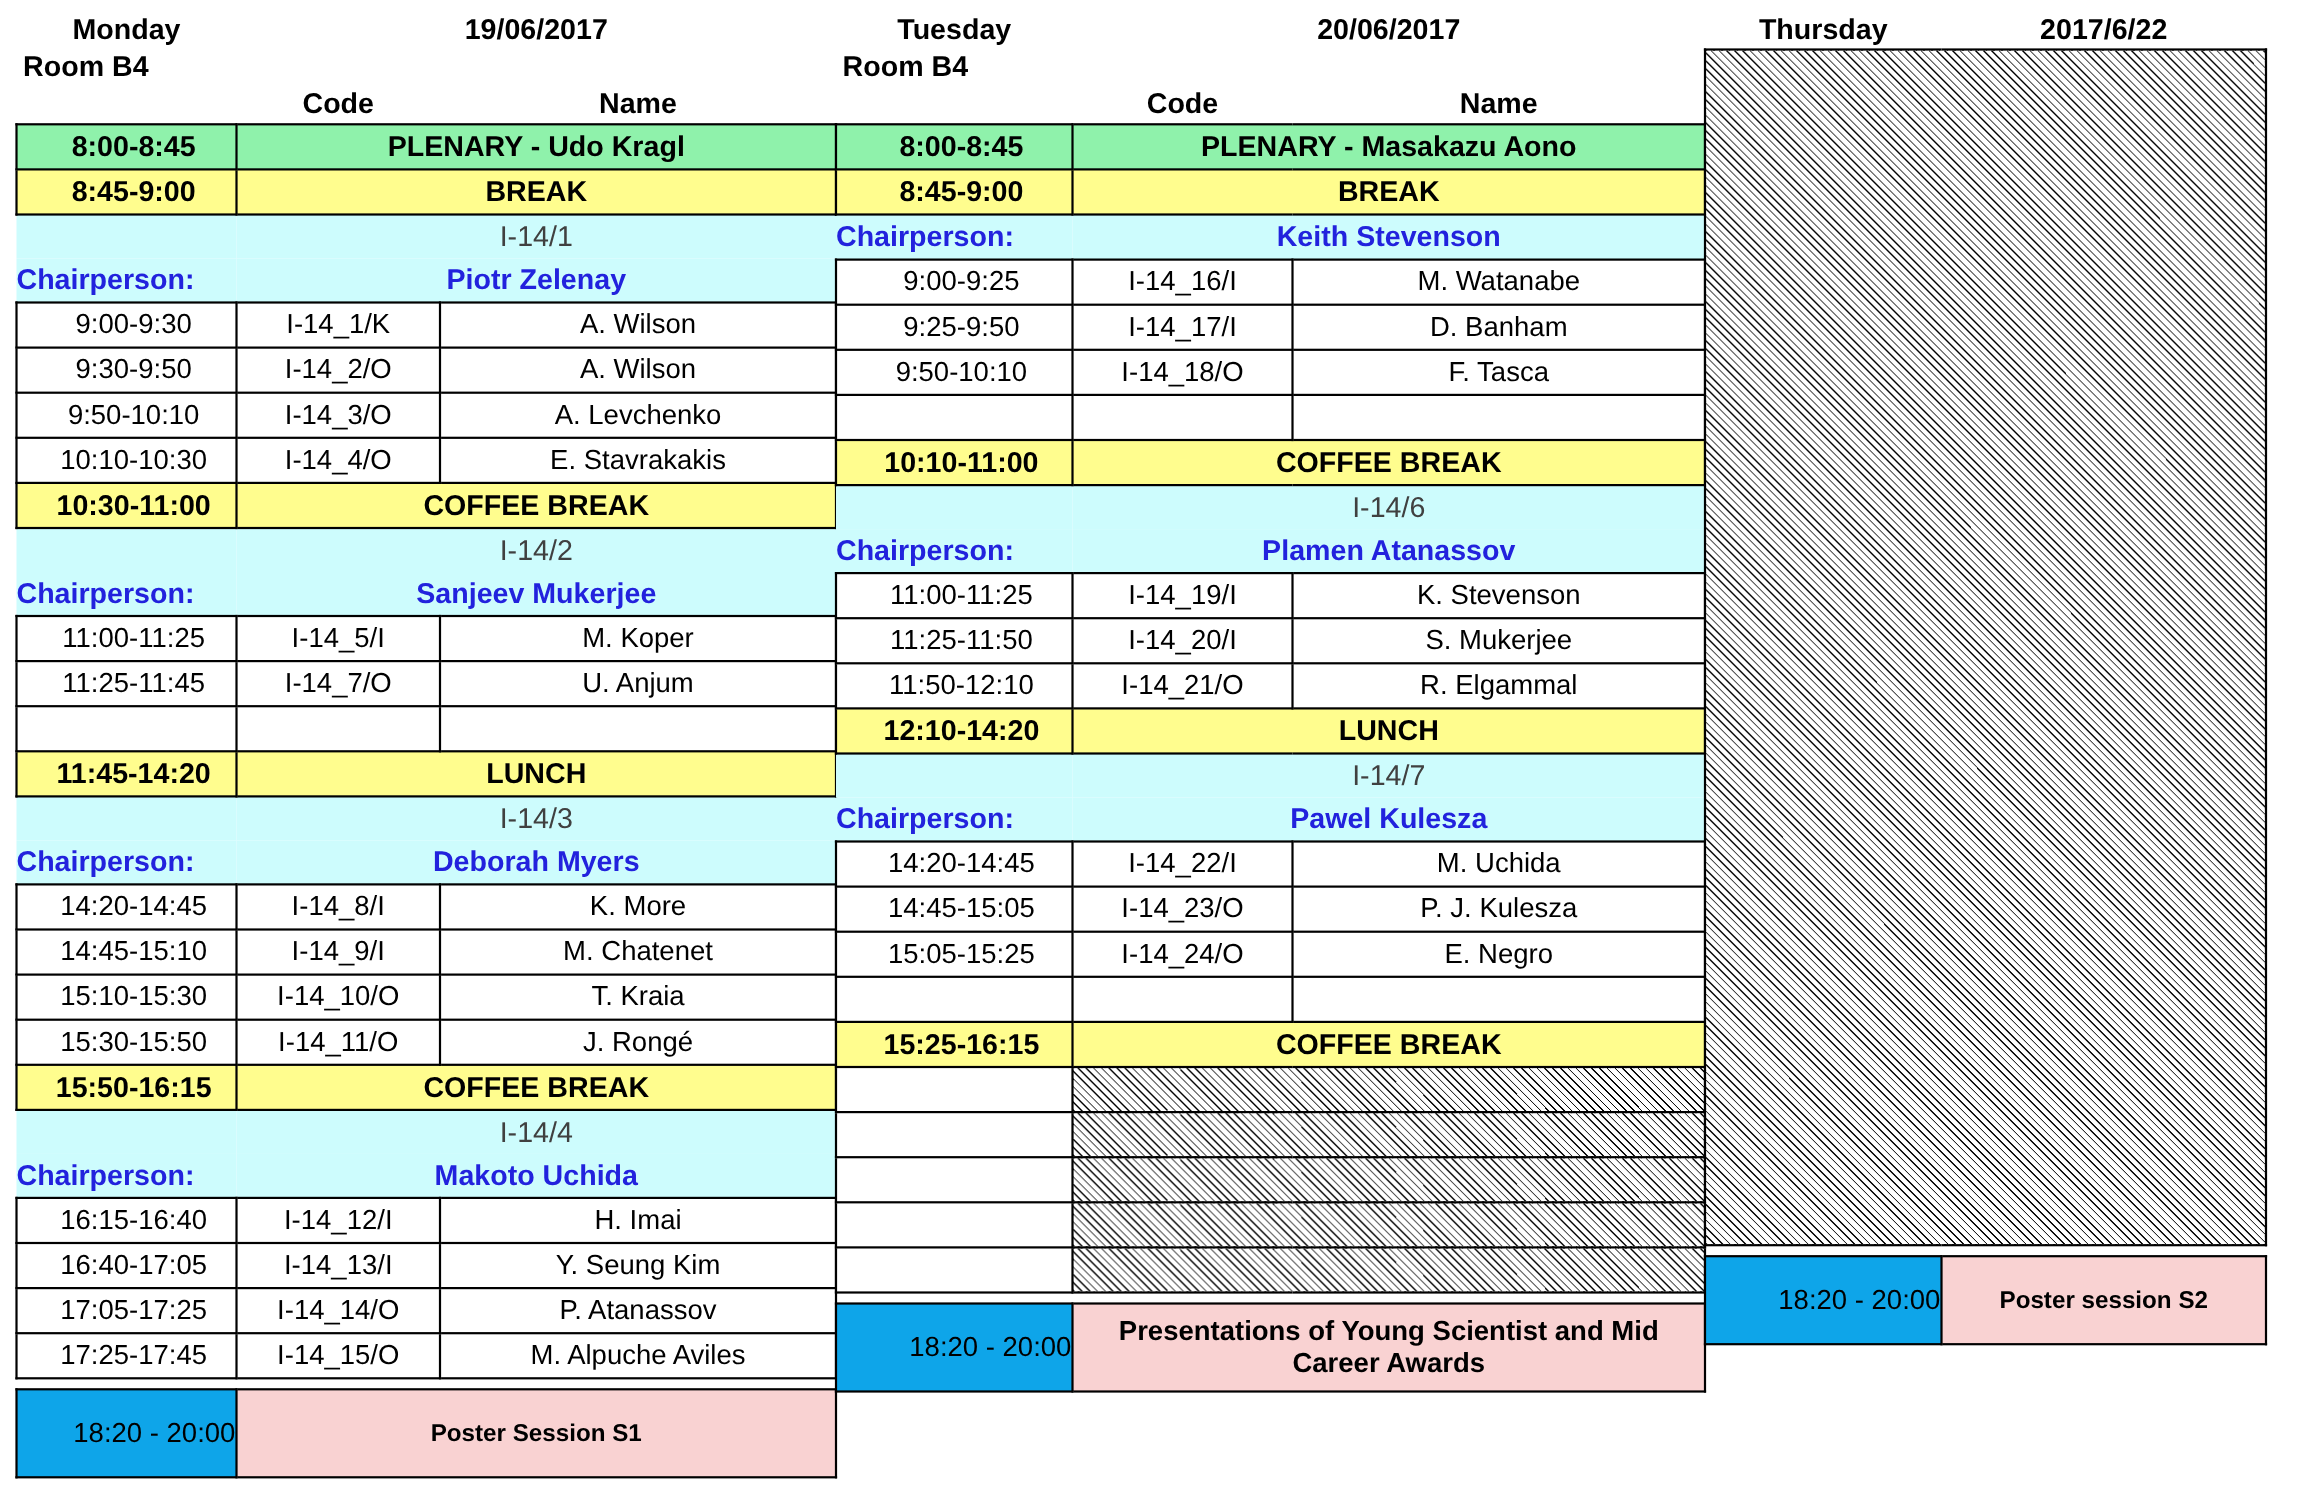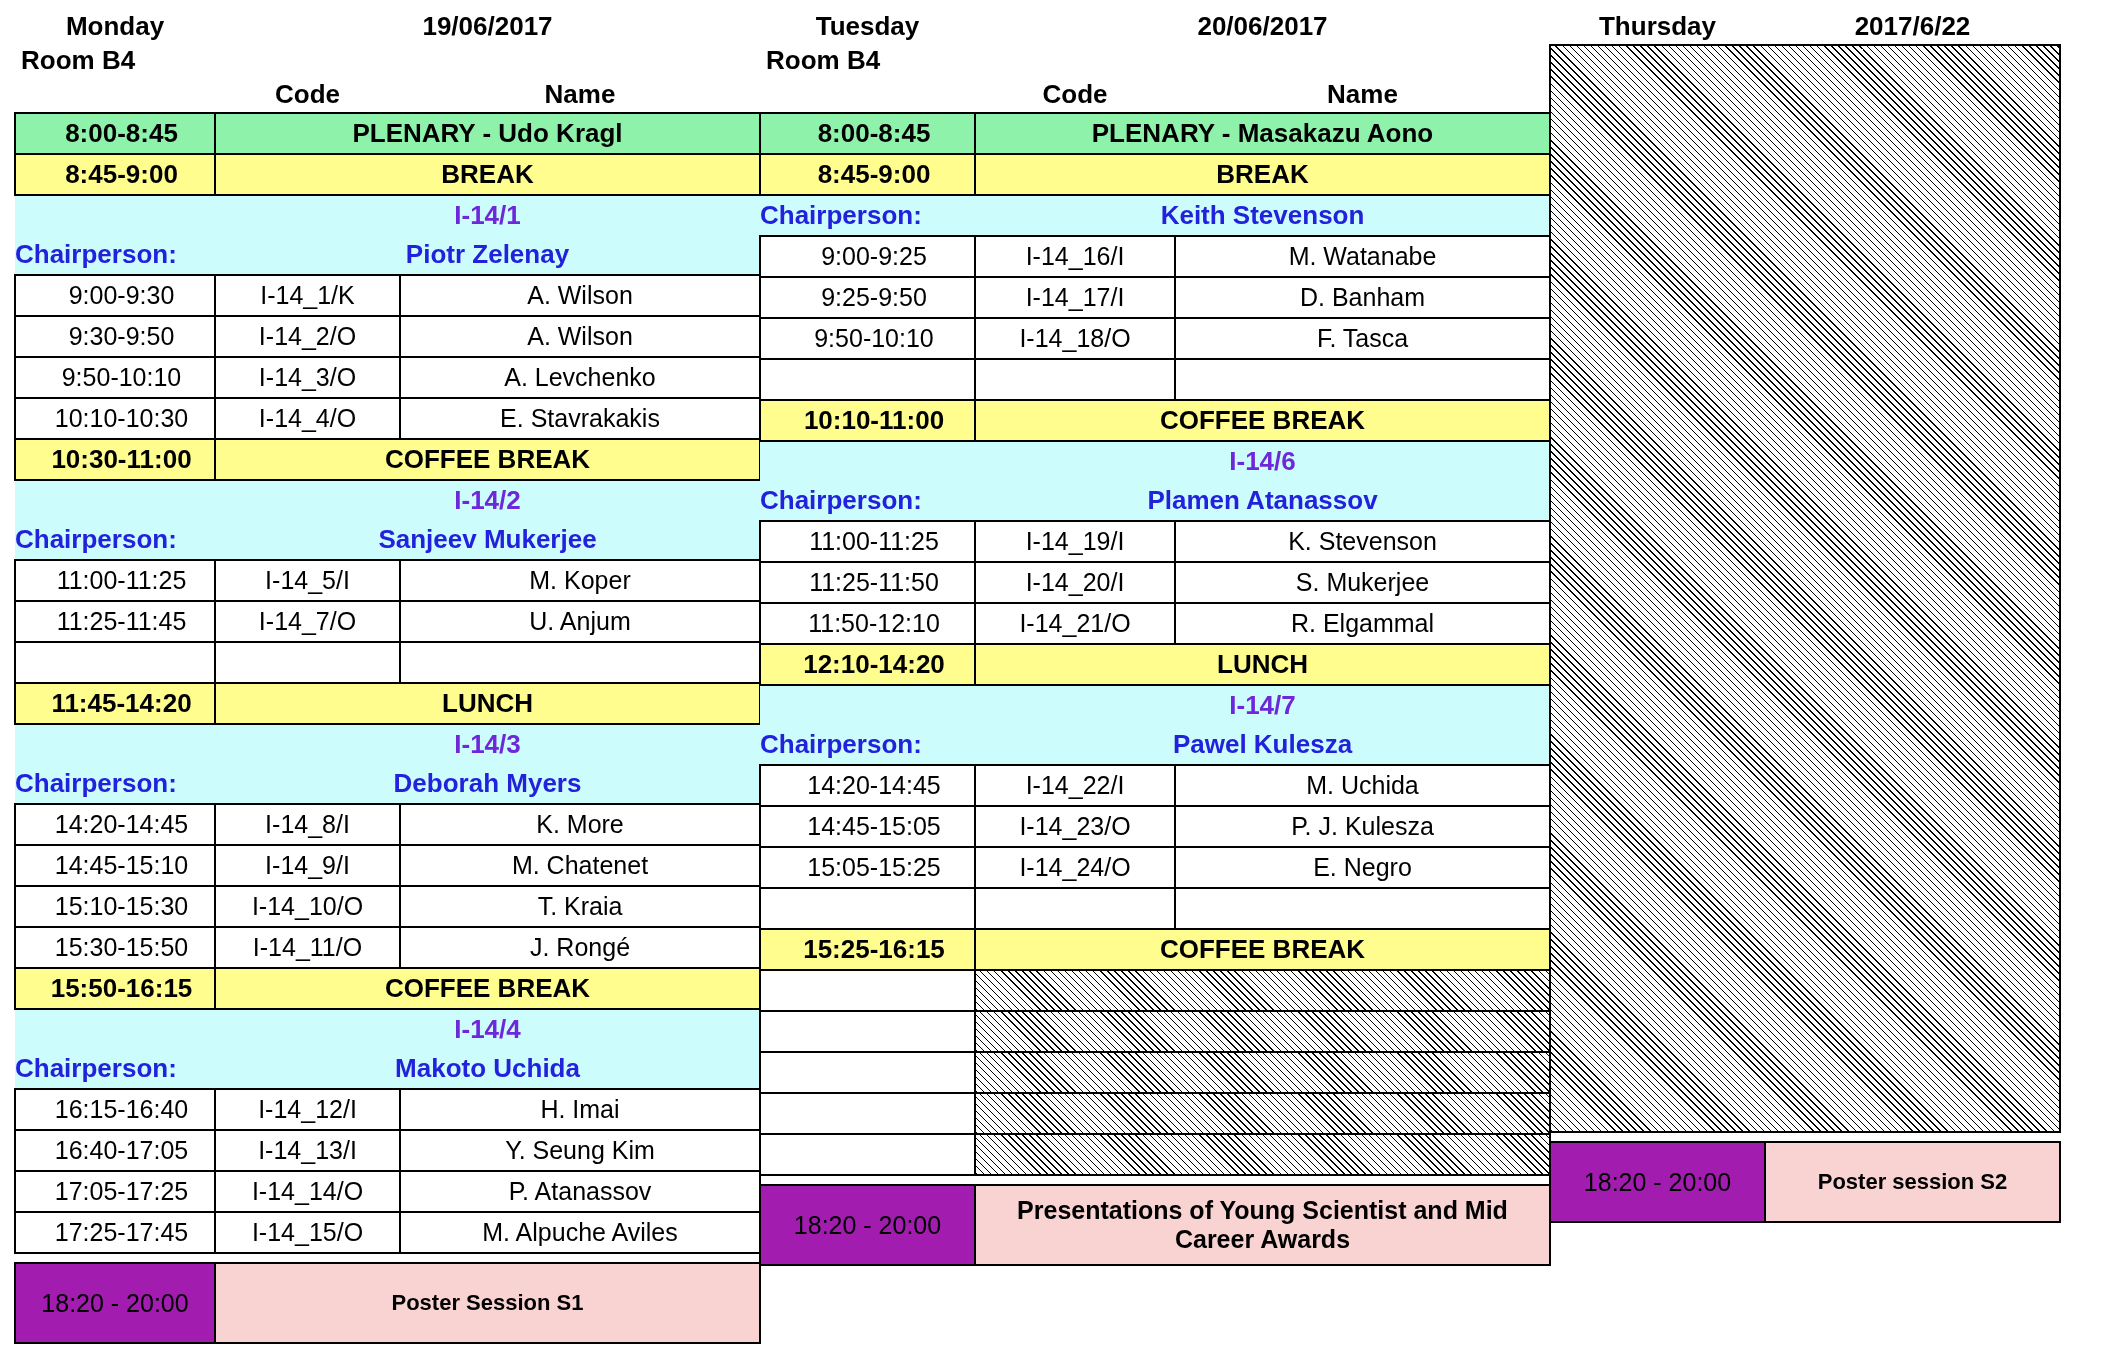--- a/index.html
+++ b/index.html
@@ -18,29 +18,29 @@
   td.noborder{border:none;}
 
   .hdr td{font-weight:bold;font-size:26px;border:none;height:34px;}
 
   .colhdr td{font-weight:bold;font-size:26px;border:none;height:34px;}
 
   .plenary{background:#8ff2ab;font-weight:bold;font-size:26px;}
   .brk{background:#fffd8e;font-weight:bold;font-size:26px;}
   .chair{background:#cdfcfd;color:#2222dd;font-weight:bold;font-size:26px;}
   .chair-left{text-align:left;padding-left:0;}
-  .sesscode{background:#cdfcfd;color:#6d28d9;font-weight:bold;font-size:26px;}
+  .sesscode{background:#cdfcfd;color:#404040;font-weight:normal;font-size:26px;}
   .normal{background:#ffffff;}
   .empty{background:#ffffff;}
   .hatch{
     background-color:#ffffff;
     background-image:repeating-linear-gradient(45deg, #000 0px, #000 1px, transparent 1px, transparent 5px);
   }
   .poster{background:#f9d2d2;font-weight:bold;font-size:22px;}
-  .postertime{background:#a21caf;font-size:25px;}
+  .postertime{background:#0ea5e9;font-size:25px;text-align:right;}
 
   .thu-head td{font-weight:bold;font-size:26px;border:none;height:34px;}
   .thu-body{height:1085px;}
 
   .name-cell{text-align:center;}
   .time-cell{text-align:center;padding-left:13px;}
   .code-cell{text-align:center;}
   .two-line{font-size:25px;line-height:1.15;}
 </style>
 </head>

